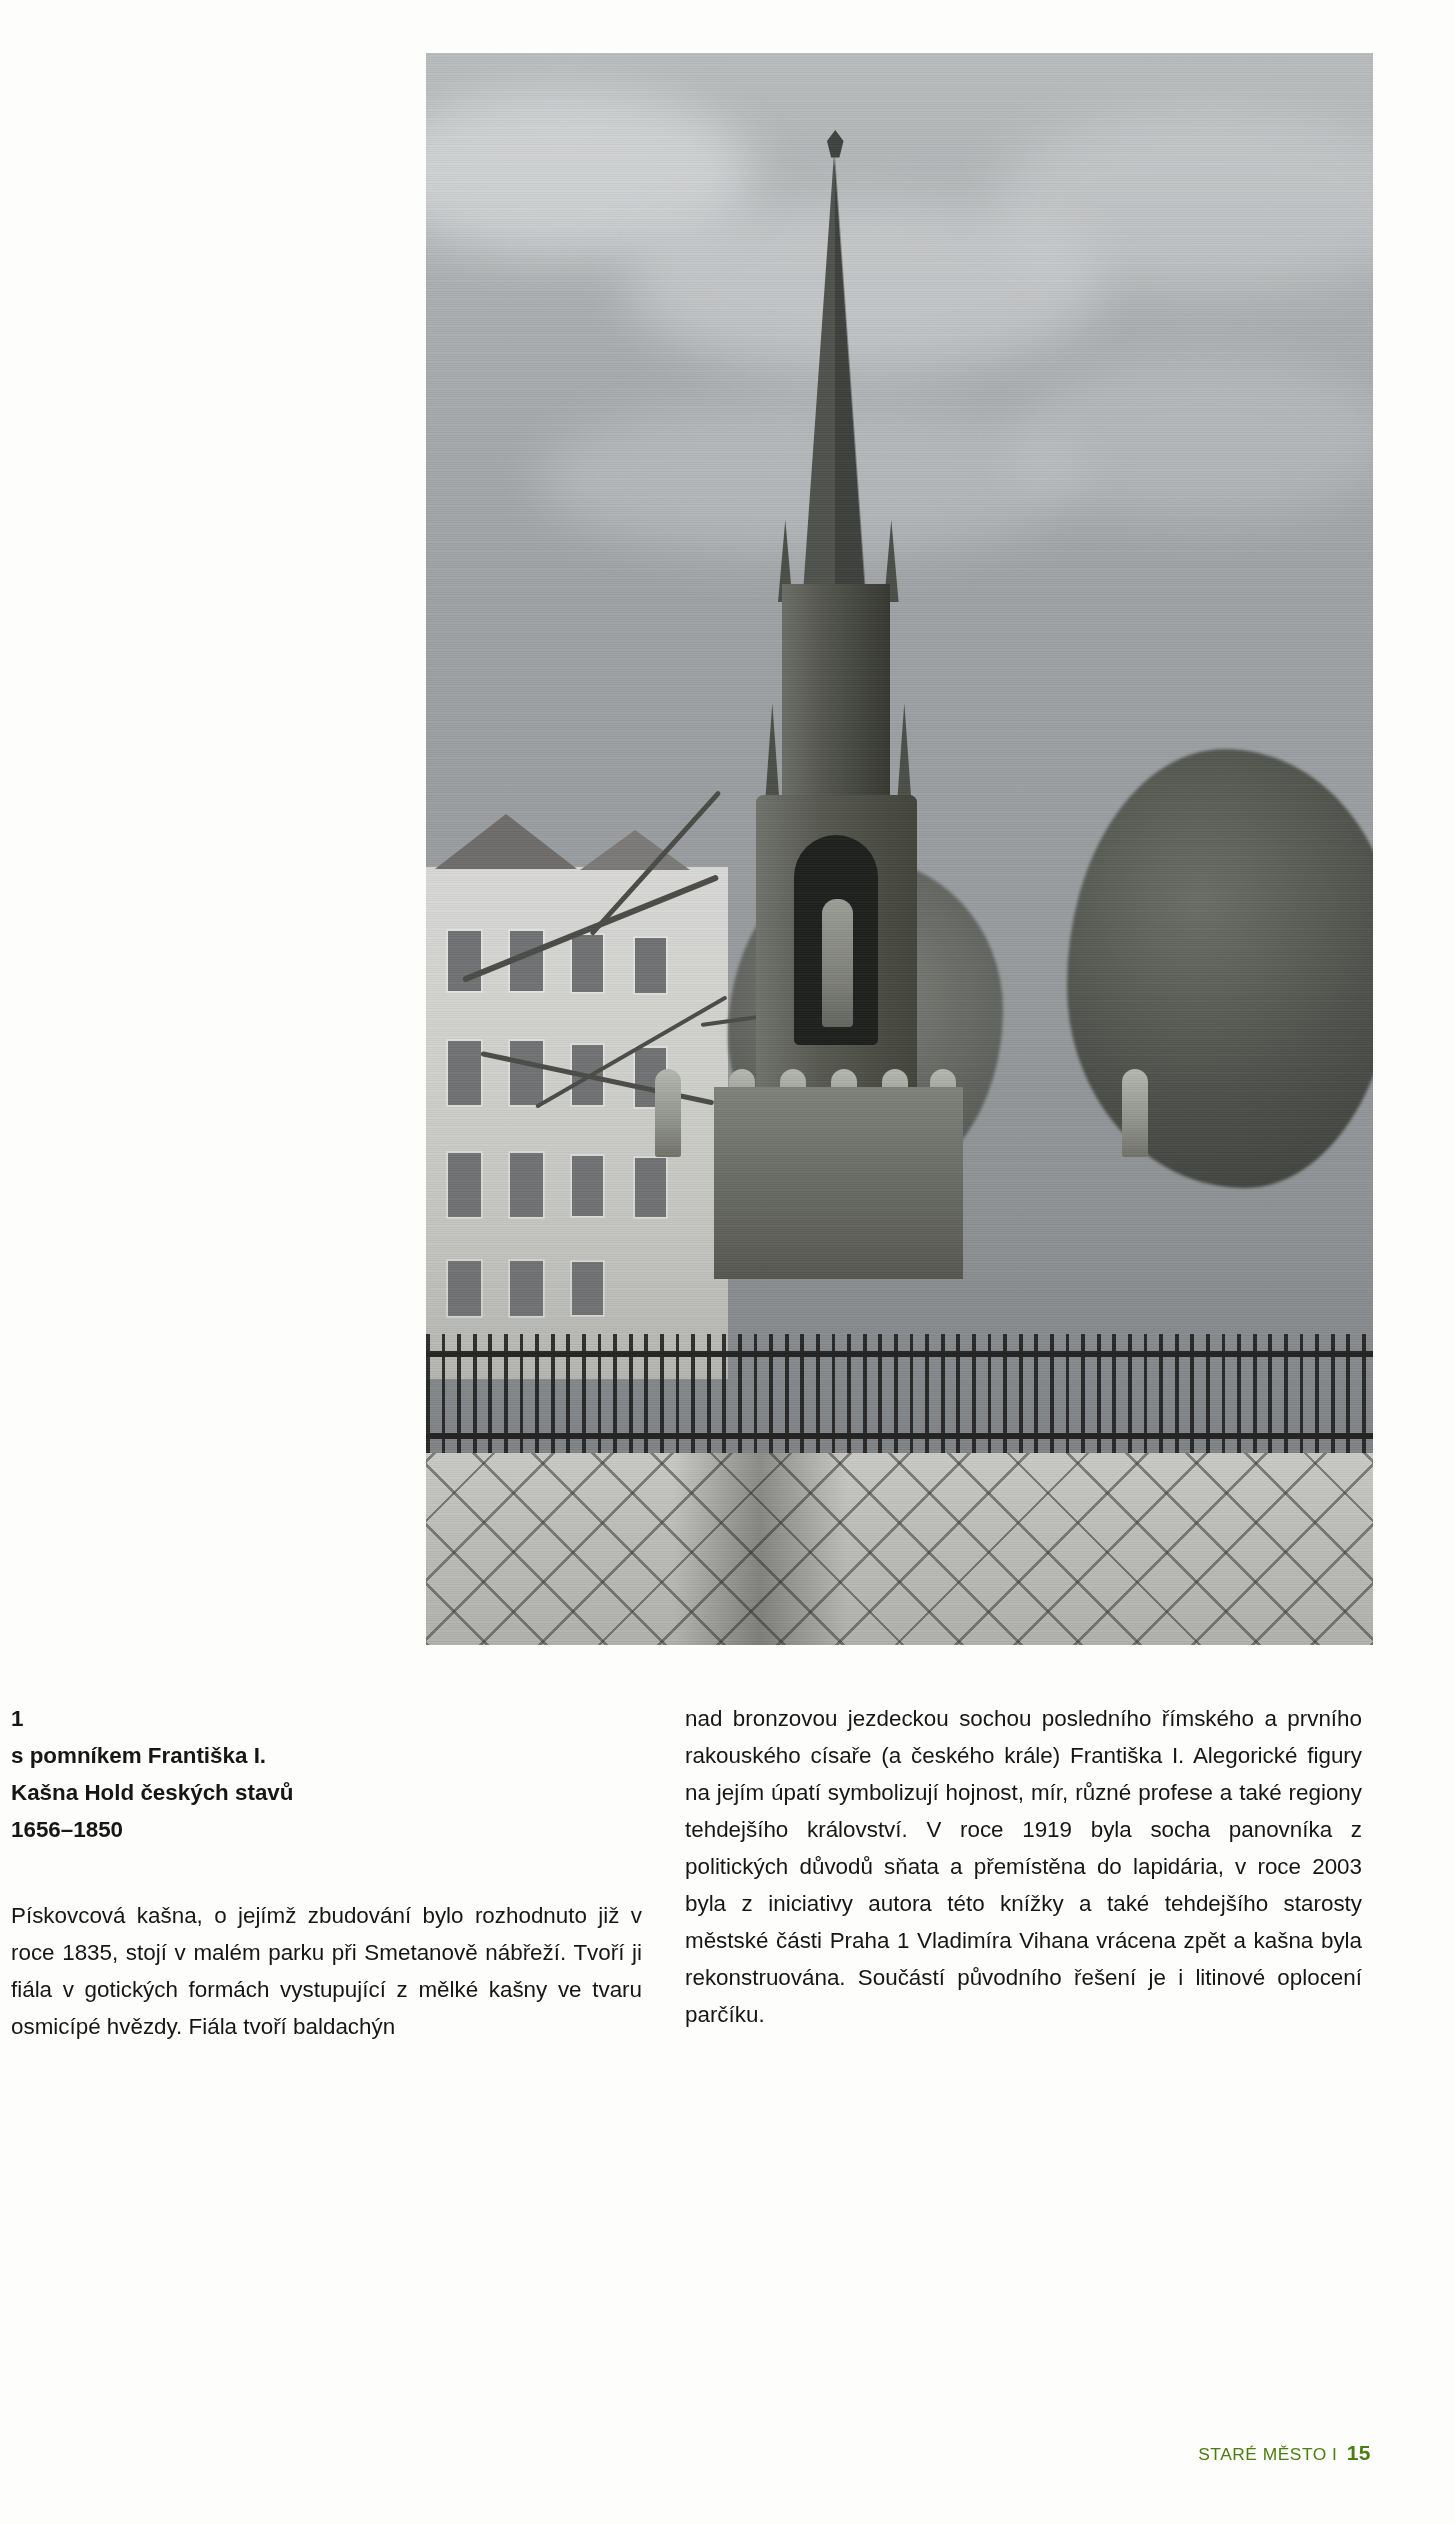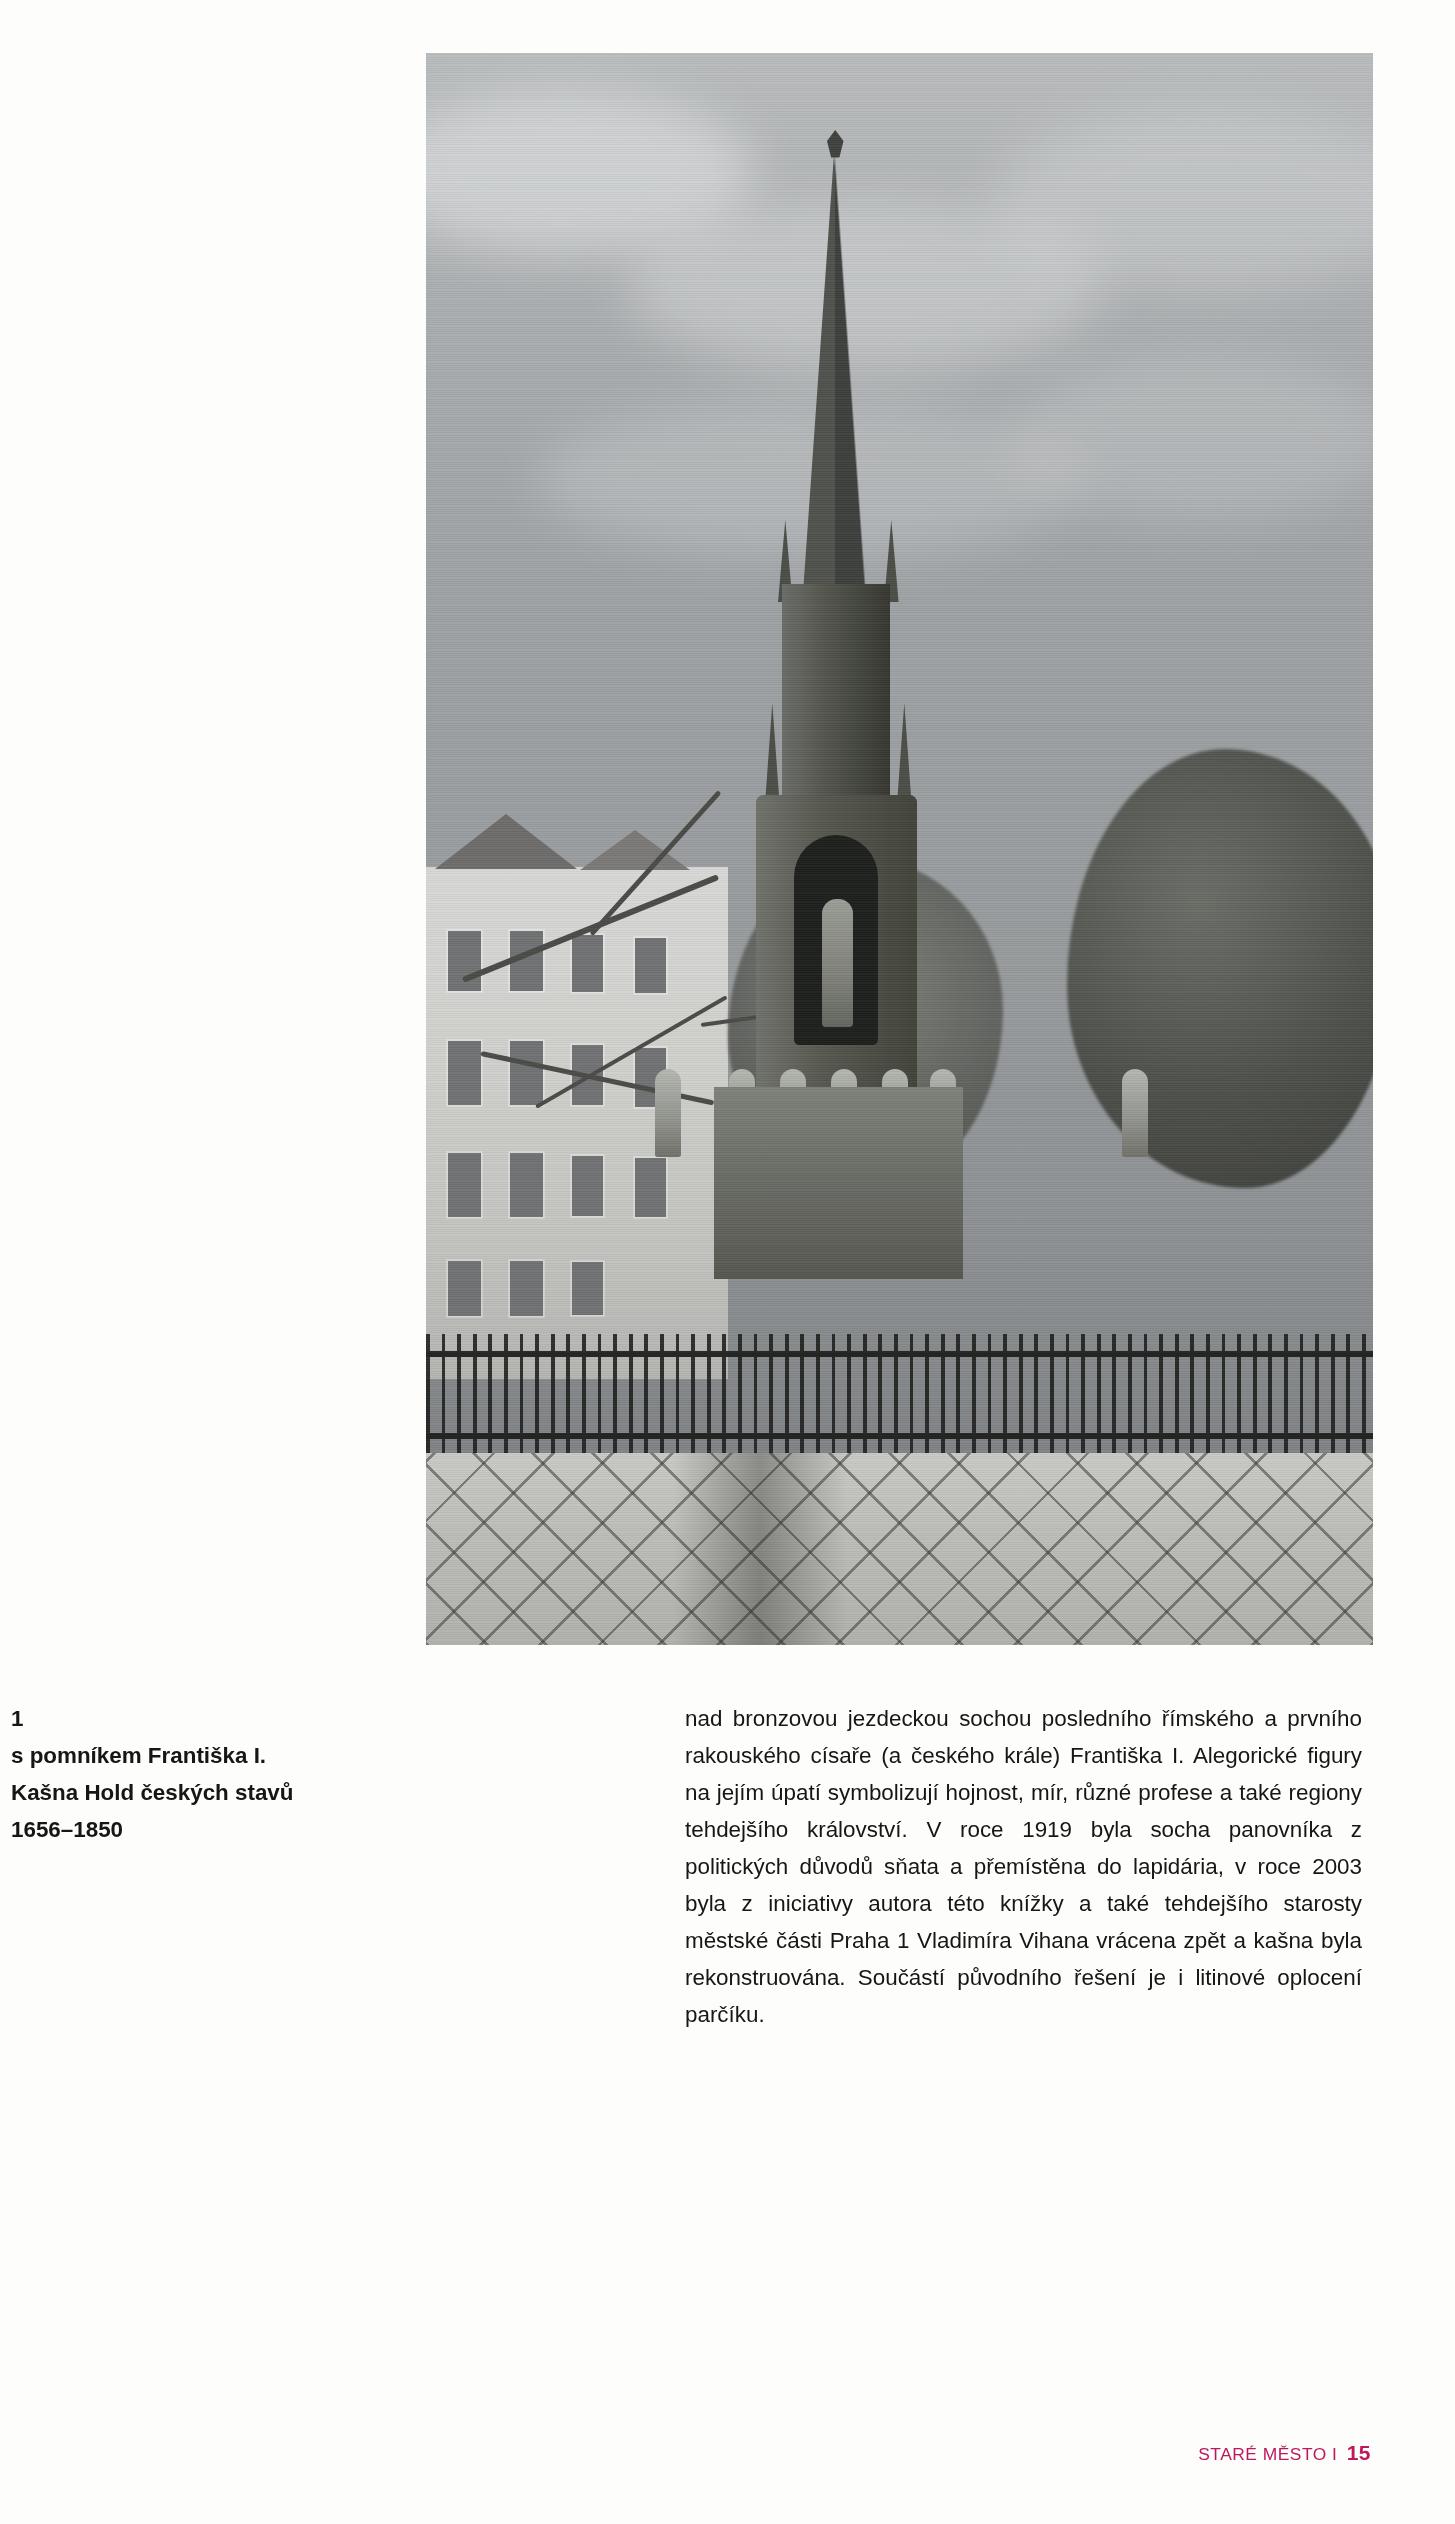--- a/index.html
+++ b/index.html
@@ -258,21 +258,21 @@
   .body-text { margin: 49px 0 0 0; }
   .col-right .body-text { margin: 0; }
   .col-left .body-text { text-align: justify; }
 
   .footer {
     position: absolute;
     right: 84px;
     bottom: 60px;
     font-size: 17.4px;
     letter-spacing: 0.5px;
-    color: #be185d;
+    color: #4d7c0f;
   }
   .footer .pageno {
     font-weight: 700;
     font-size: 21px;
     margin-left: 9.2px;
   }
 </style>
 </head>
 <body>
 
@@ -359,20 +359,21 @@
     </div>
   </div>
 
   <div class="col col-left">
     <div class="fig-num">1</div>
     <div class="caption">
       <div>s pomníkem Františka I.</div>
       <div>Kašna Hold českých stavů</div>
       <div>1656–1850</div>
     </div>
+    <p class="body-text">Pískovcová kašna, o jejímž zbudování bylo rozhodnuto již v roce 1835, stojí v malém parku při Smetanově nábřeží. Tvoří ji fiála v gotických formách vystupující z mělké kašny ve tvaru osmicípé hvězdy. Fiála tvoří baldachýn</p>
   </div>
 
   <div class="col col-right">
     <p class="body-text">nad bronzovou jezdeckou sochou posledního římského a prvního rakouského císaře (a českého krále) Františka I. Alegorické figury na jejím úpatí symbolizují hojnost, mír, různé profese a také regiony tehdejšího království. V roce 1919 byla socha panovníka z politických důvodů sňata a přemístěna do lapidária, v roce 2003 byla z iniciativy autora této knížky a také tehdejšího starosty městské části Praha 1 Vladimíra Vihana vrácena zpět a kašna byla rekonstruována. Součástí původního řešení je i litinové oplocení parčíku.</p>
   </div>
 
   <div class="footer">
     <span>STARÉ MĚSTO I</span><span class="pageno">15</span>
   </div>
 

